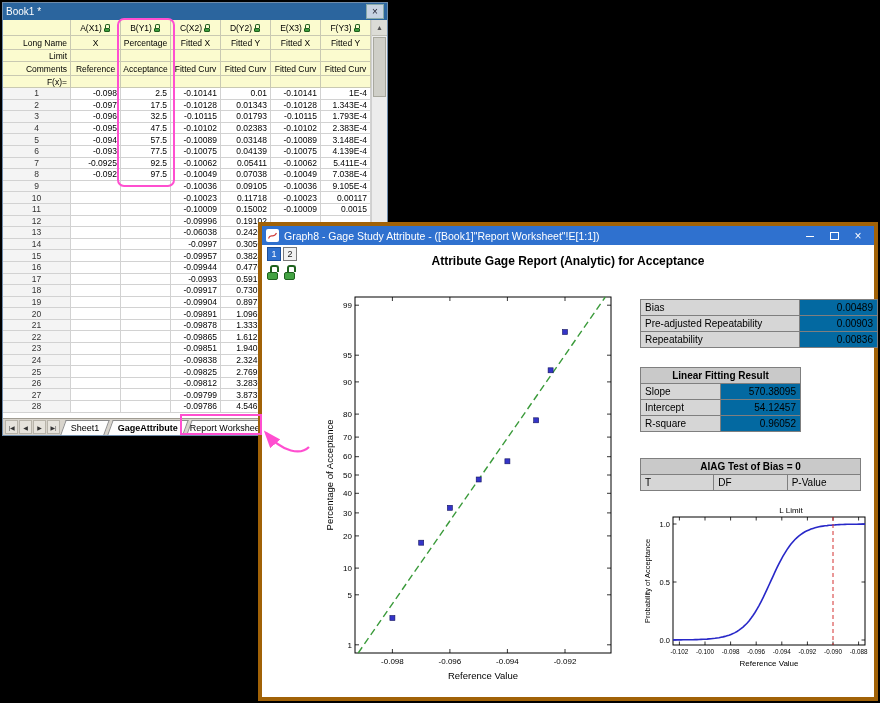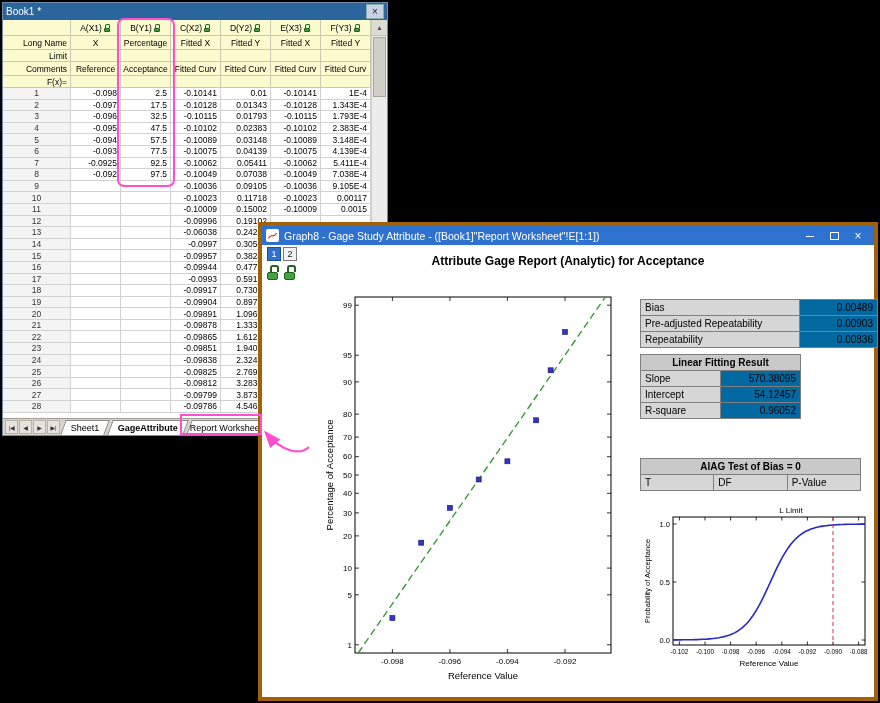--- a/index.html
+++ b/index.html
@@ -71,21 +71,21 @@
   .gtitle{position:absolute;left:0;right:0;top:9px;text-align:center;font-size:12px;font-weight:bold;color:#000;}
   #mainChart{position:absolute;left:63px;top:40px;}
   #sigChart{position:absolute;left:381px;top:258px;}
   svg text{font-family:"Liberation Sans",sans-serif;fill:#000;}
   .rtable{position:absolute;border-collapse:collapse;font-size:10px;table-layout:fixed;background:#fff;}
   .rtable td{border:1px solid #7f7f7f;padding:1px 4px;height:13px;overflow:hidden;white-space:nowrap;}
   .rtable .lbl{background:#d6d6d6;text-align:left;}
   .rtable .hdr{background:#c9c9c9;font-weight:bold;text-align:center;}
   .rtable .val{background:#0369a1;text-align:right;}
   #biasTable{left:378px;top:54px;width:238px;}
-  #fitTable{left:378px;top:109px;width:161px;}
+  #fitTable{left:378px;top:122px;width:161px;}
   #aiagTable{left:378px;top:213px;width:221px;}
 
   
   .anno{position:absolute;left:0;top:0;z-index:50;pointer-events:none;}
 </style>
 </head>
 <body>
 
 <div id="stage">
 

